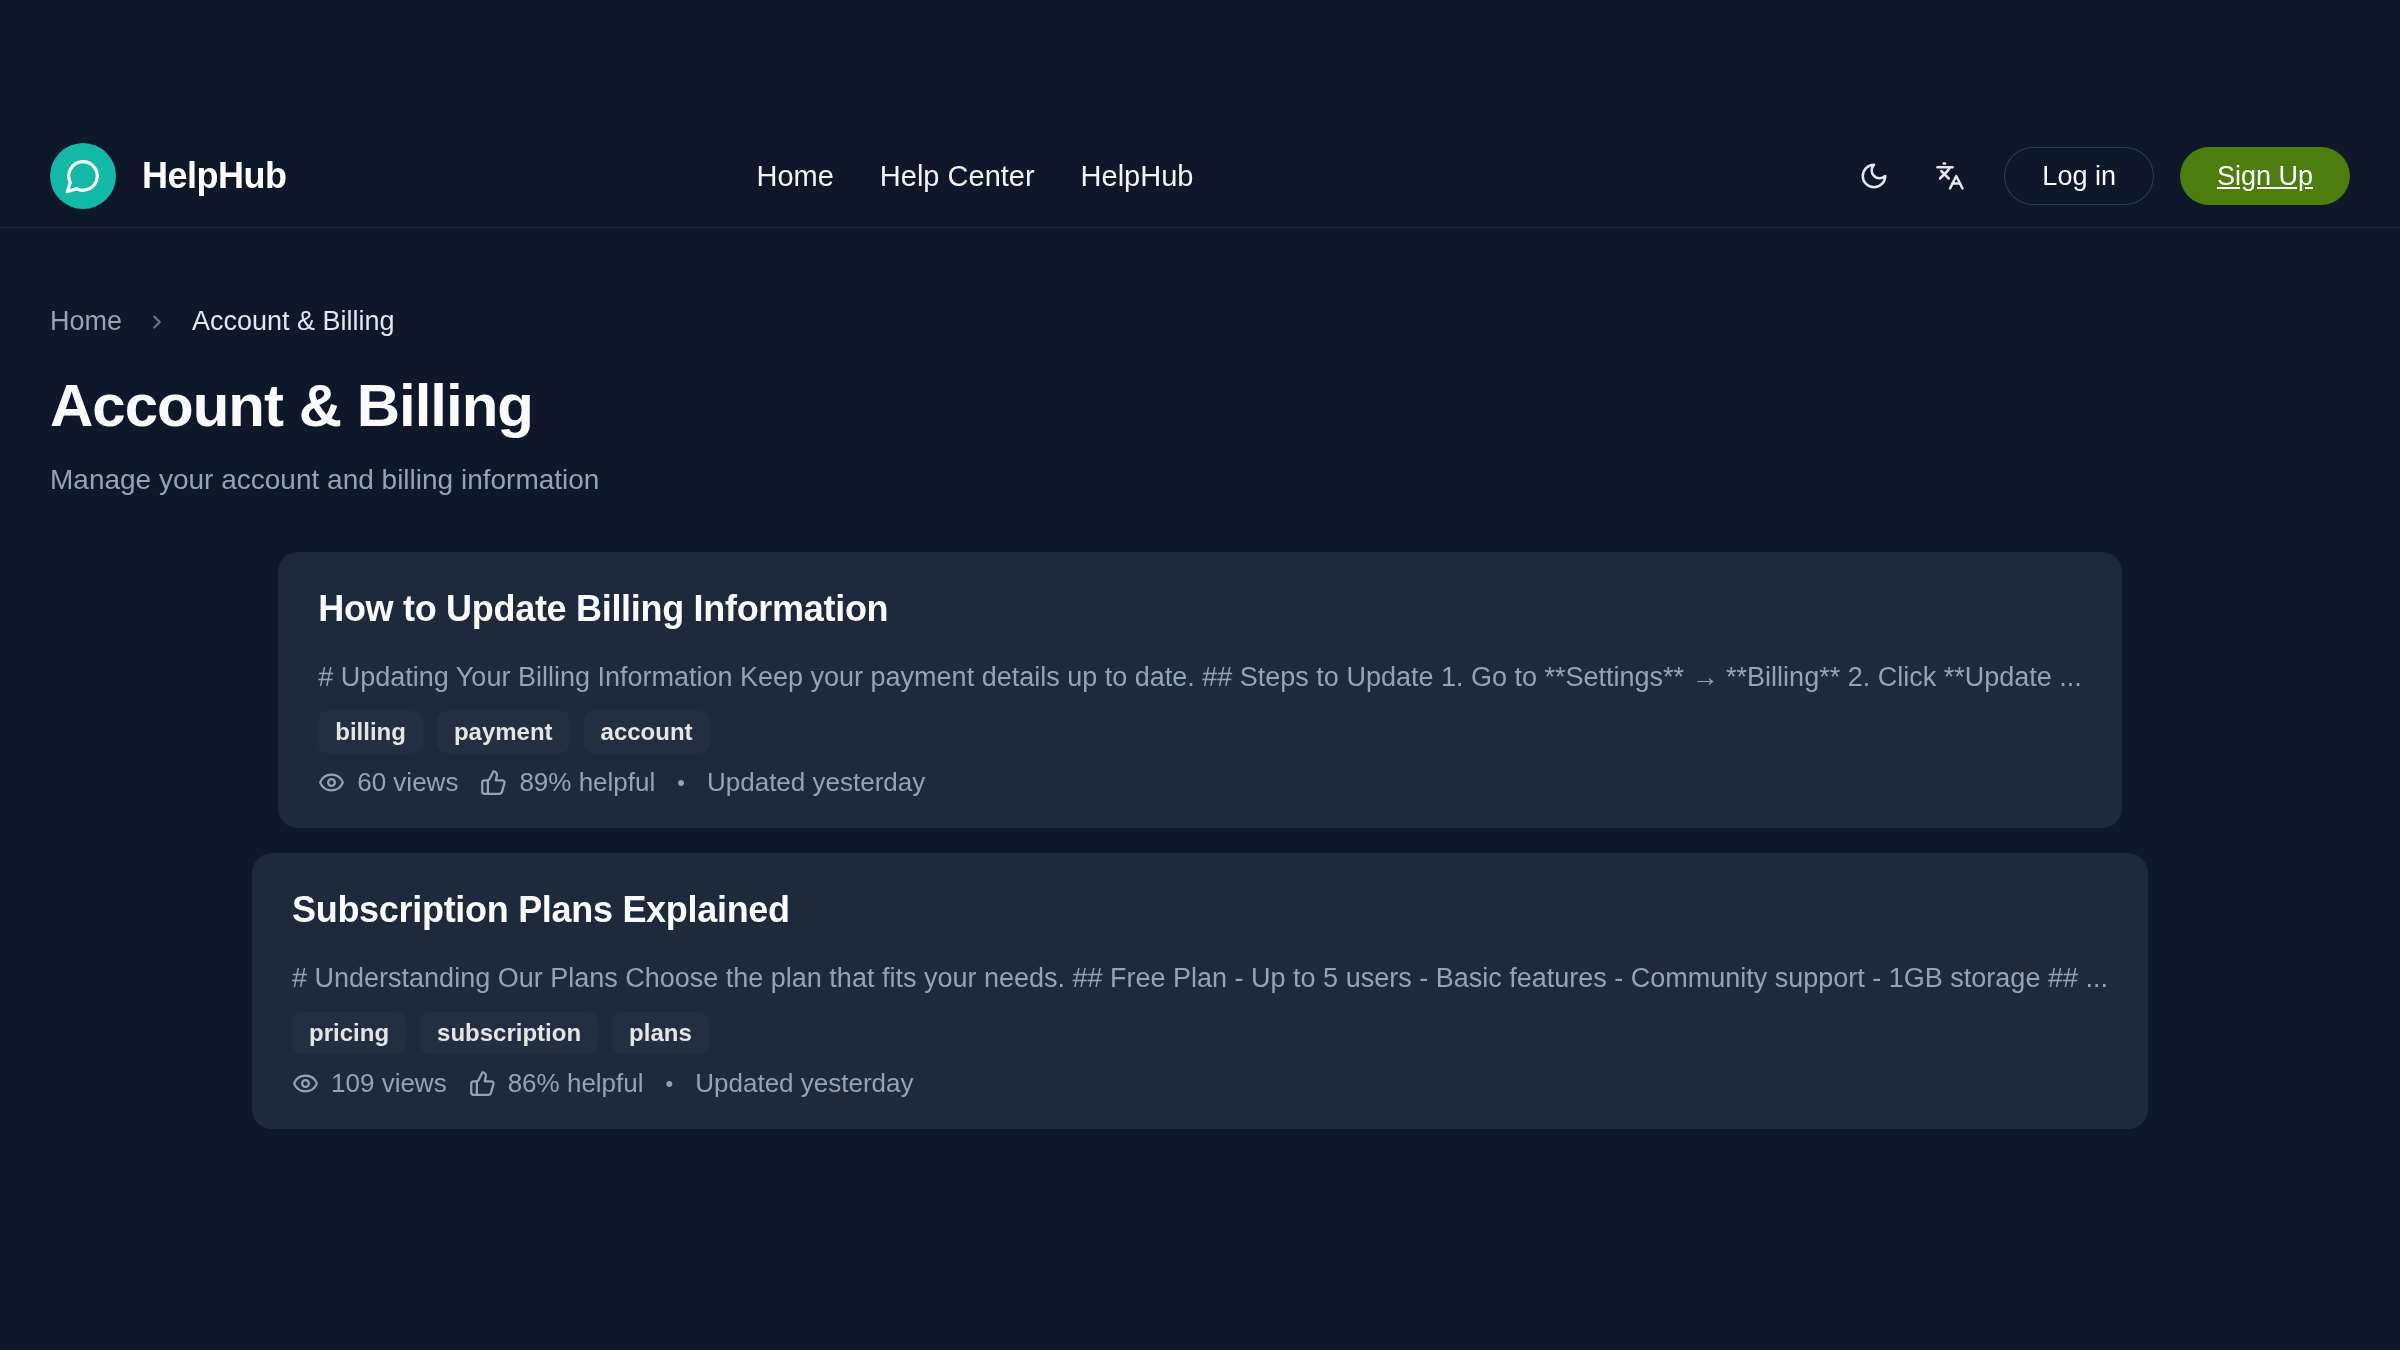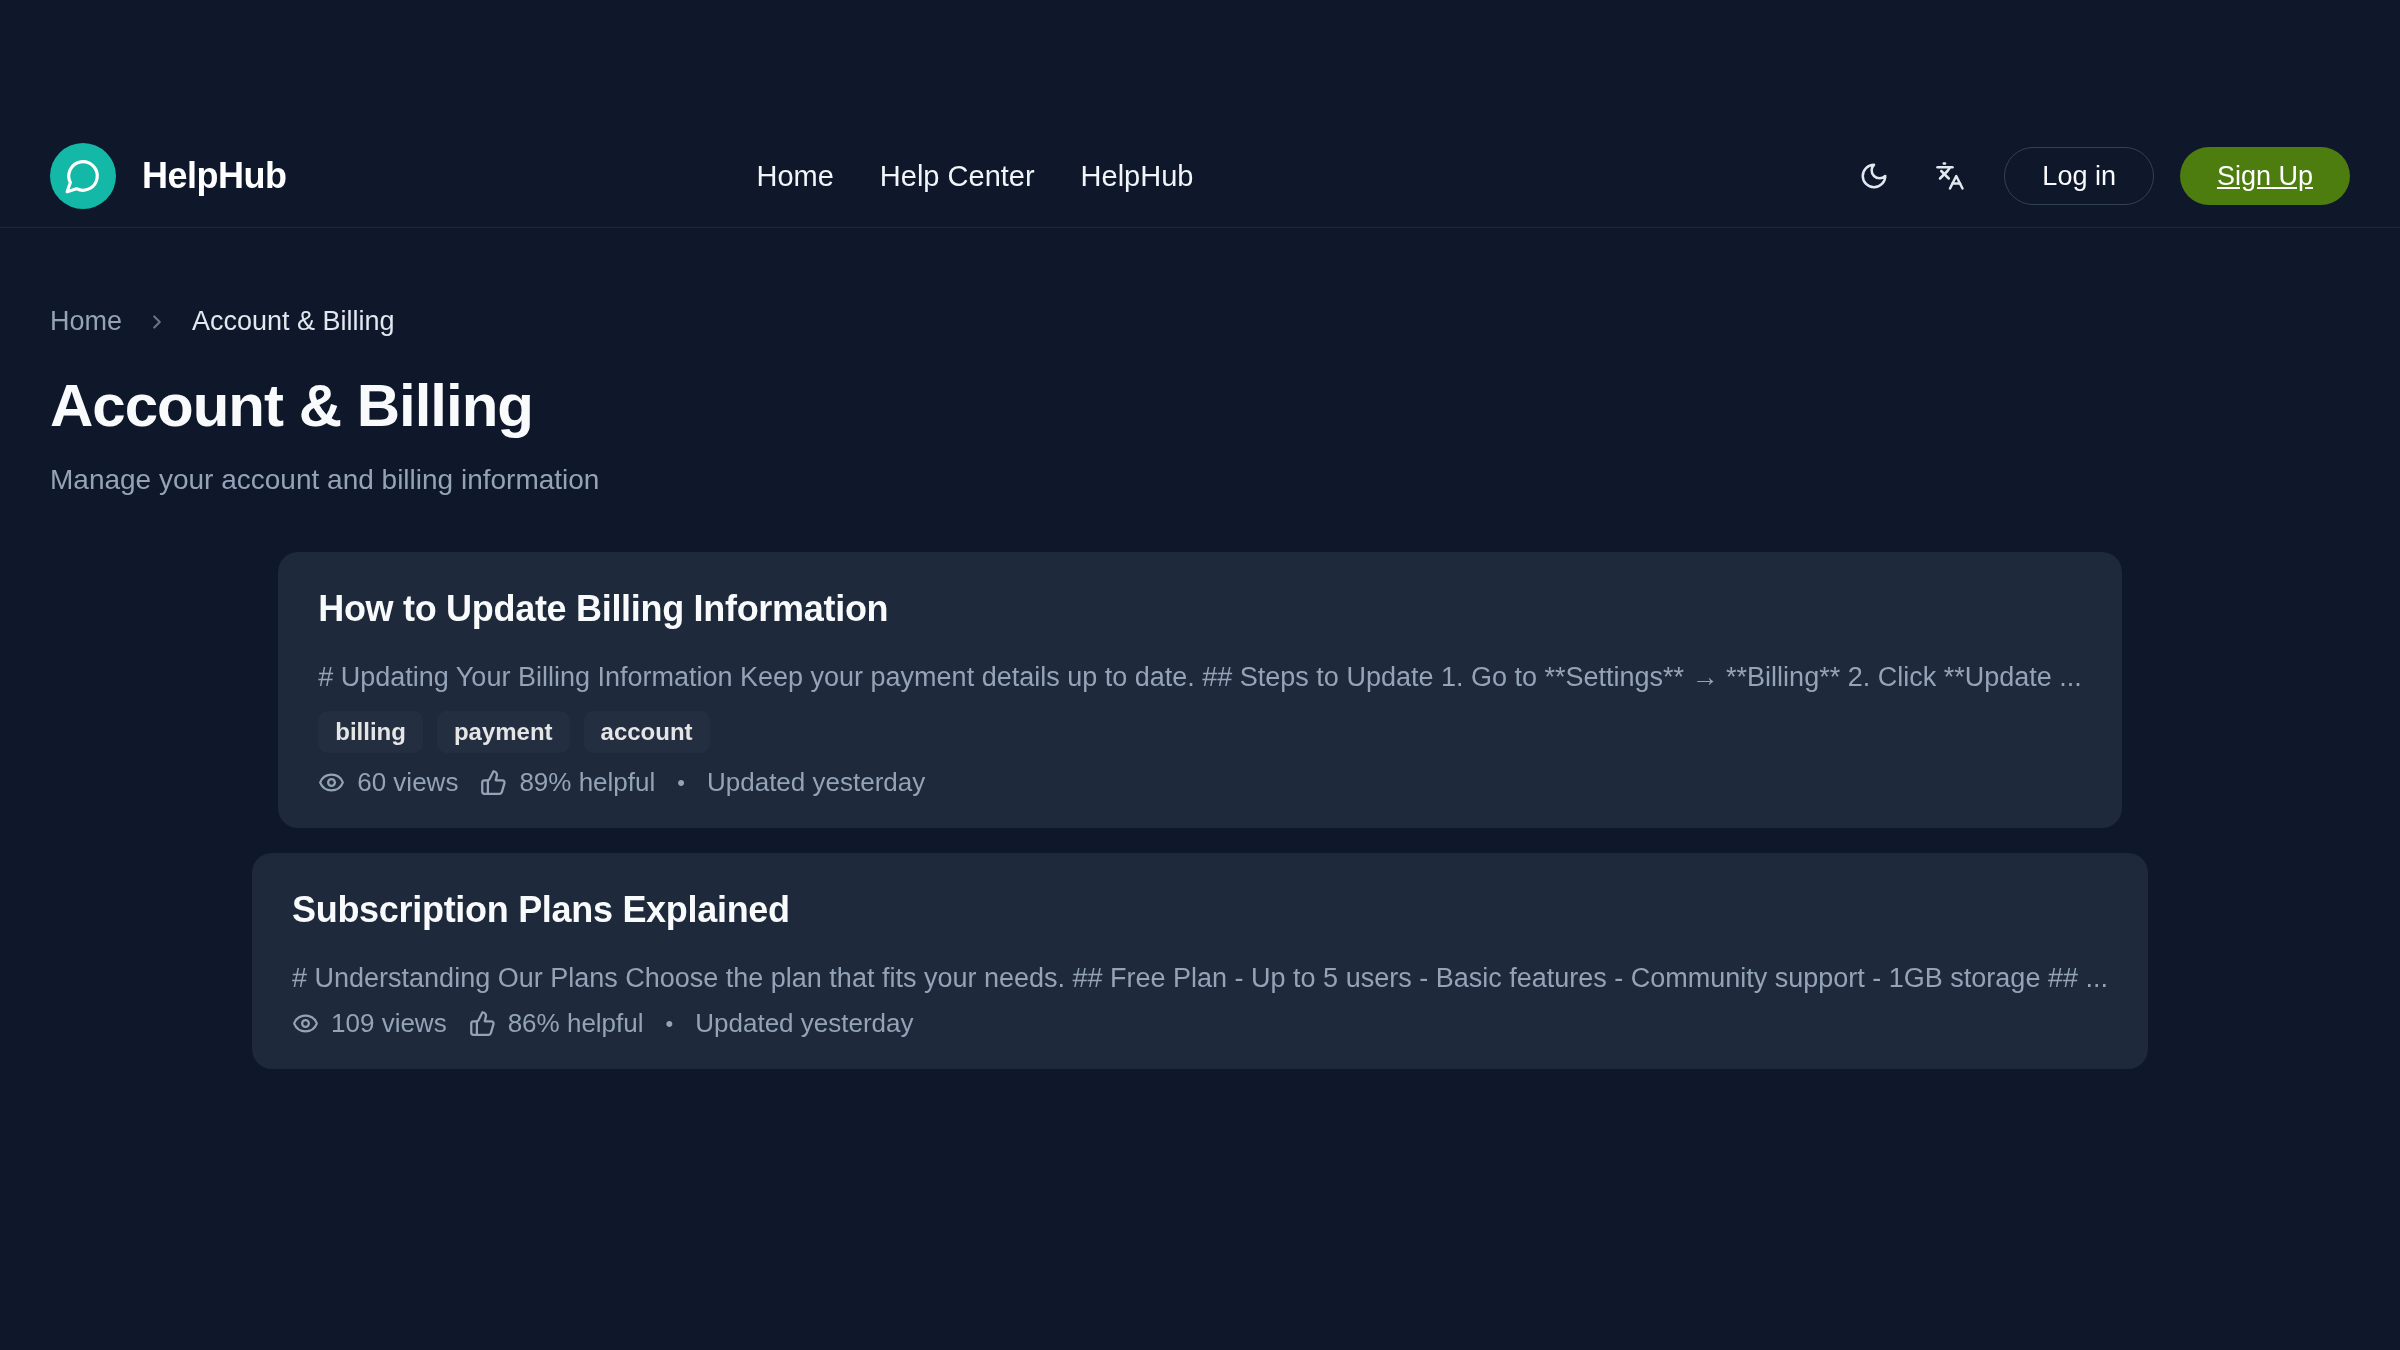--- a/index.html
+++ b/index.html
@@ -267,20 +267,25 @@
           <span>89% helpful</span>
         </span>
         <span class="meta-dot">•</span>
         <span>Updated yesterday</span>
       </div>
     </article>
 
     <article class="card">
       <h2 class="card-title">Subscription Plans Explained</h2>
       <p class="card-preview"># Understanding Our Plans Choose the plan that fits your needs. ## Free Plan - Up to 5 users - Basic features - Community support - 1GB storage ## ...</p>
+      <div class="tag-row">
+        <span class="tag">pricing</span>
+        <span class="tag">subscription</span>
+        <span class="tag">plans</span>
+      </div>
       <div class="meta-row">
         <span class="meta-item">
           <svg viewBox="0 0 24 24" fill="none" stroke="#94a3b8" stroke-width="2" stroke-linecap="round" stroke-linejoin="round">
             <path d="M2.062 12.348a1 1 0 0 1 0-.696 10.75 10.75 0 0 1 19.876 0 1 1 0 0 1 0 .696 10.75 10.75 0 0 1-19.876 0"></path>
               <circle cx="12" cy="12" r="3"></circle>
           </svg>
           <span>109 views</span>
         </span>
         <span class="meta-item">
           <svg viewBox="0 0 24 24" fill="none" stroke="#94a3b8" stroke-width="2" stroke-linecap="round" stroke-linejoin="round">

